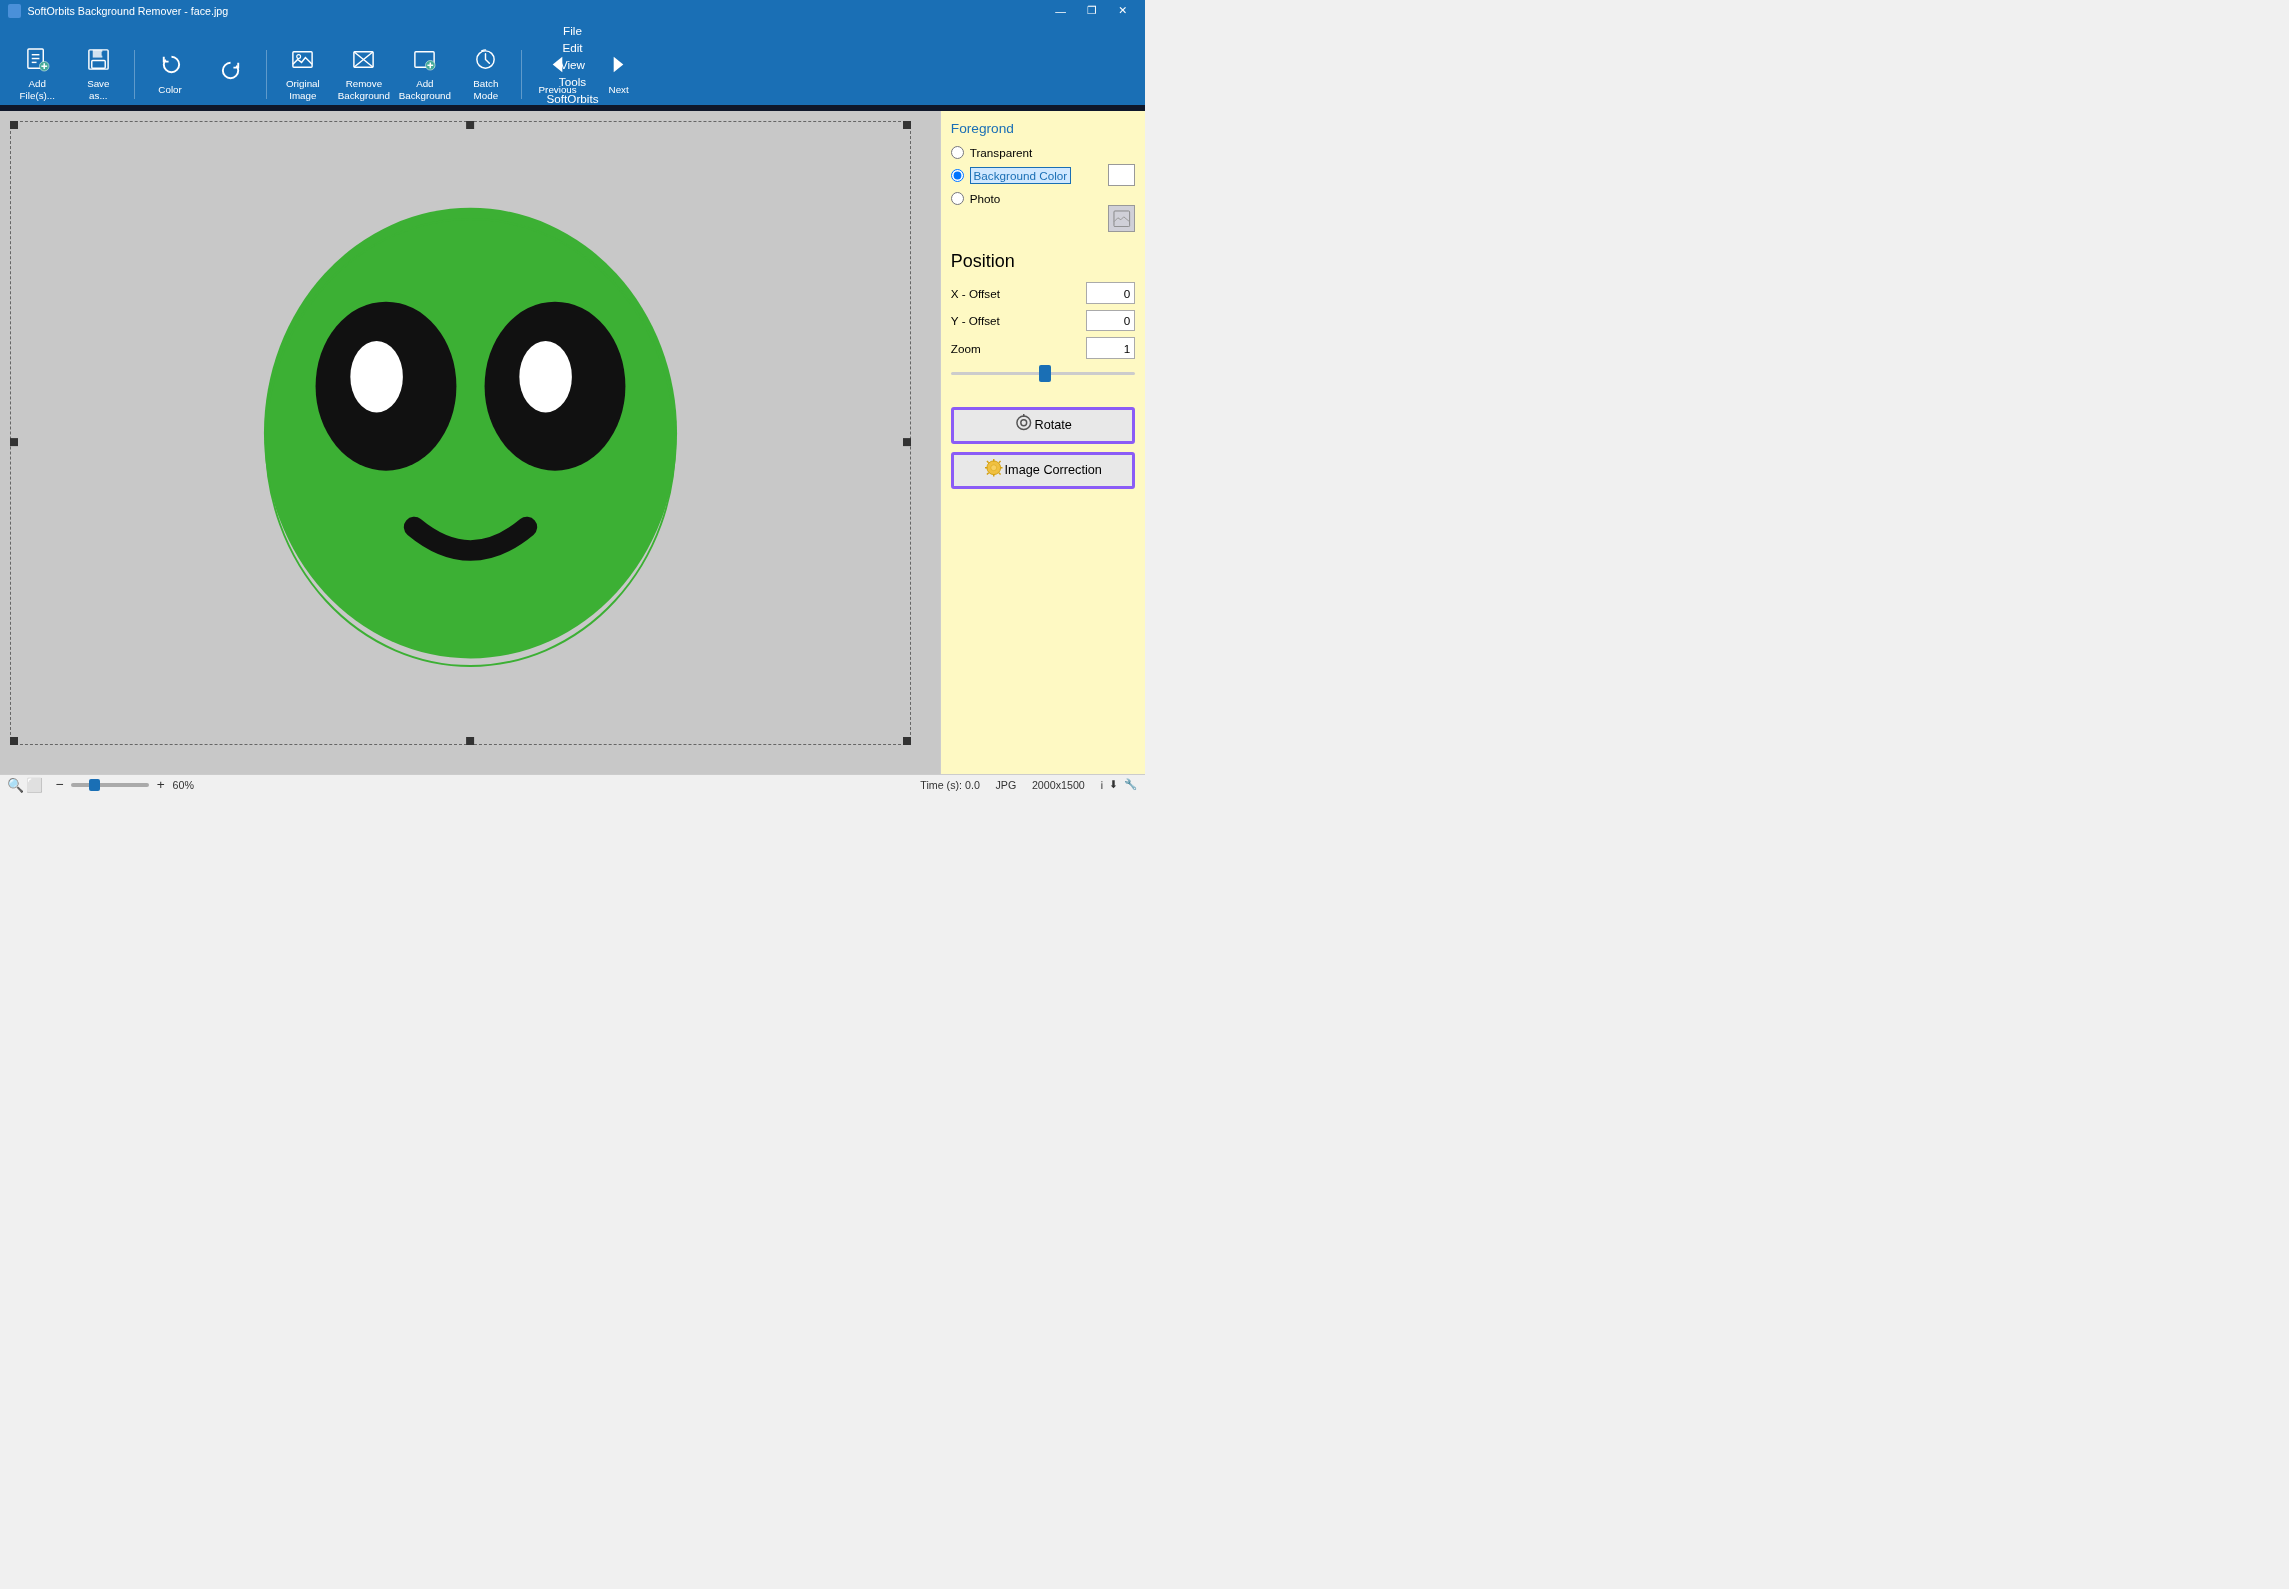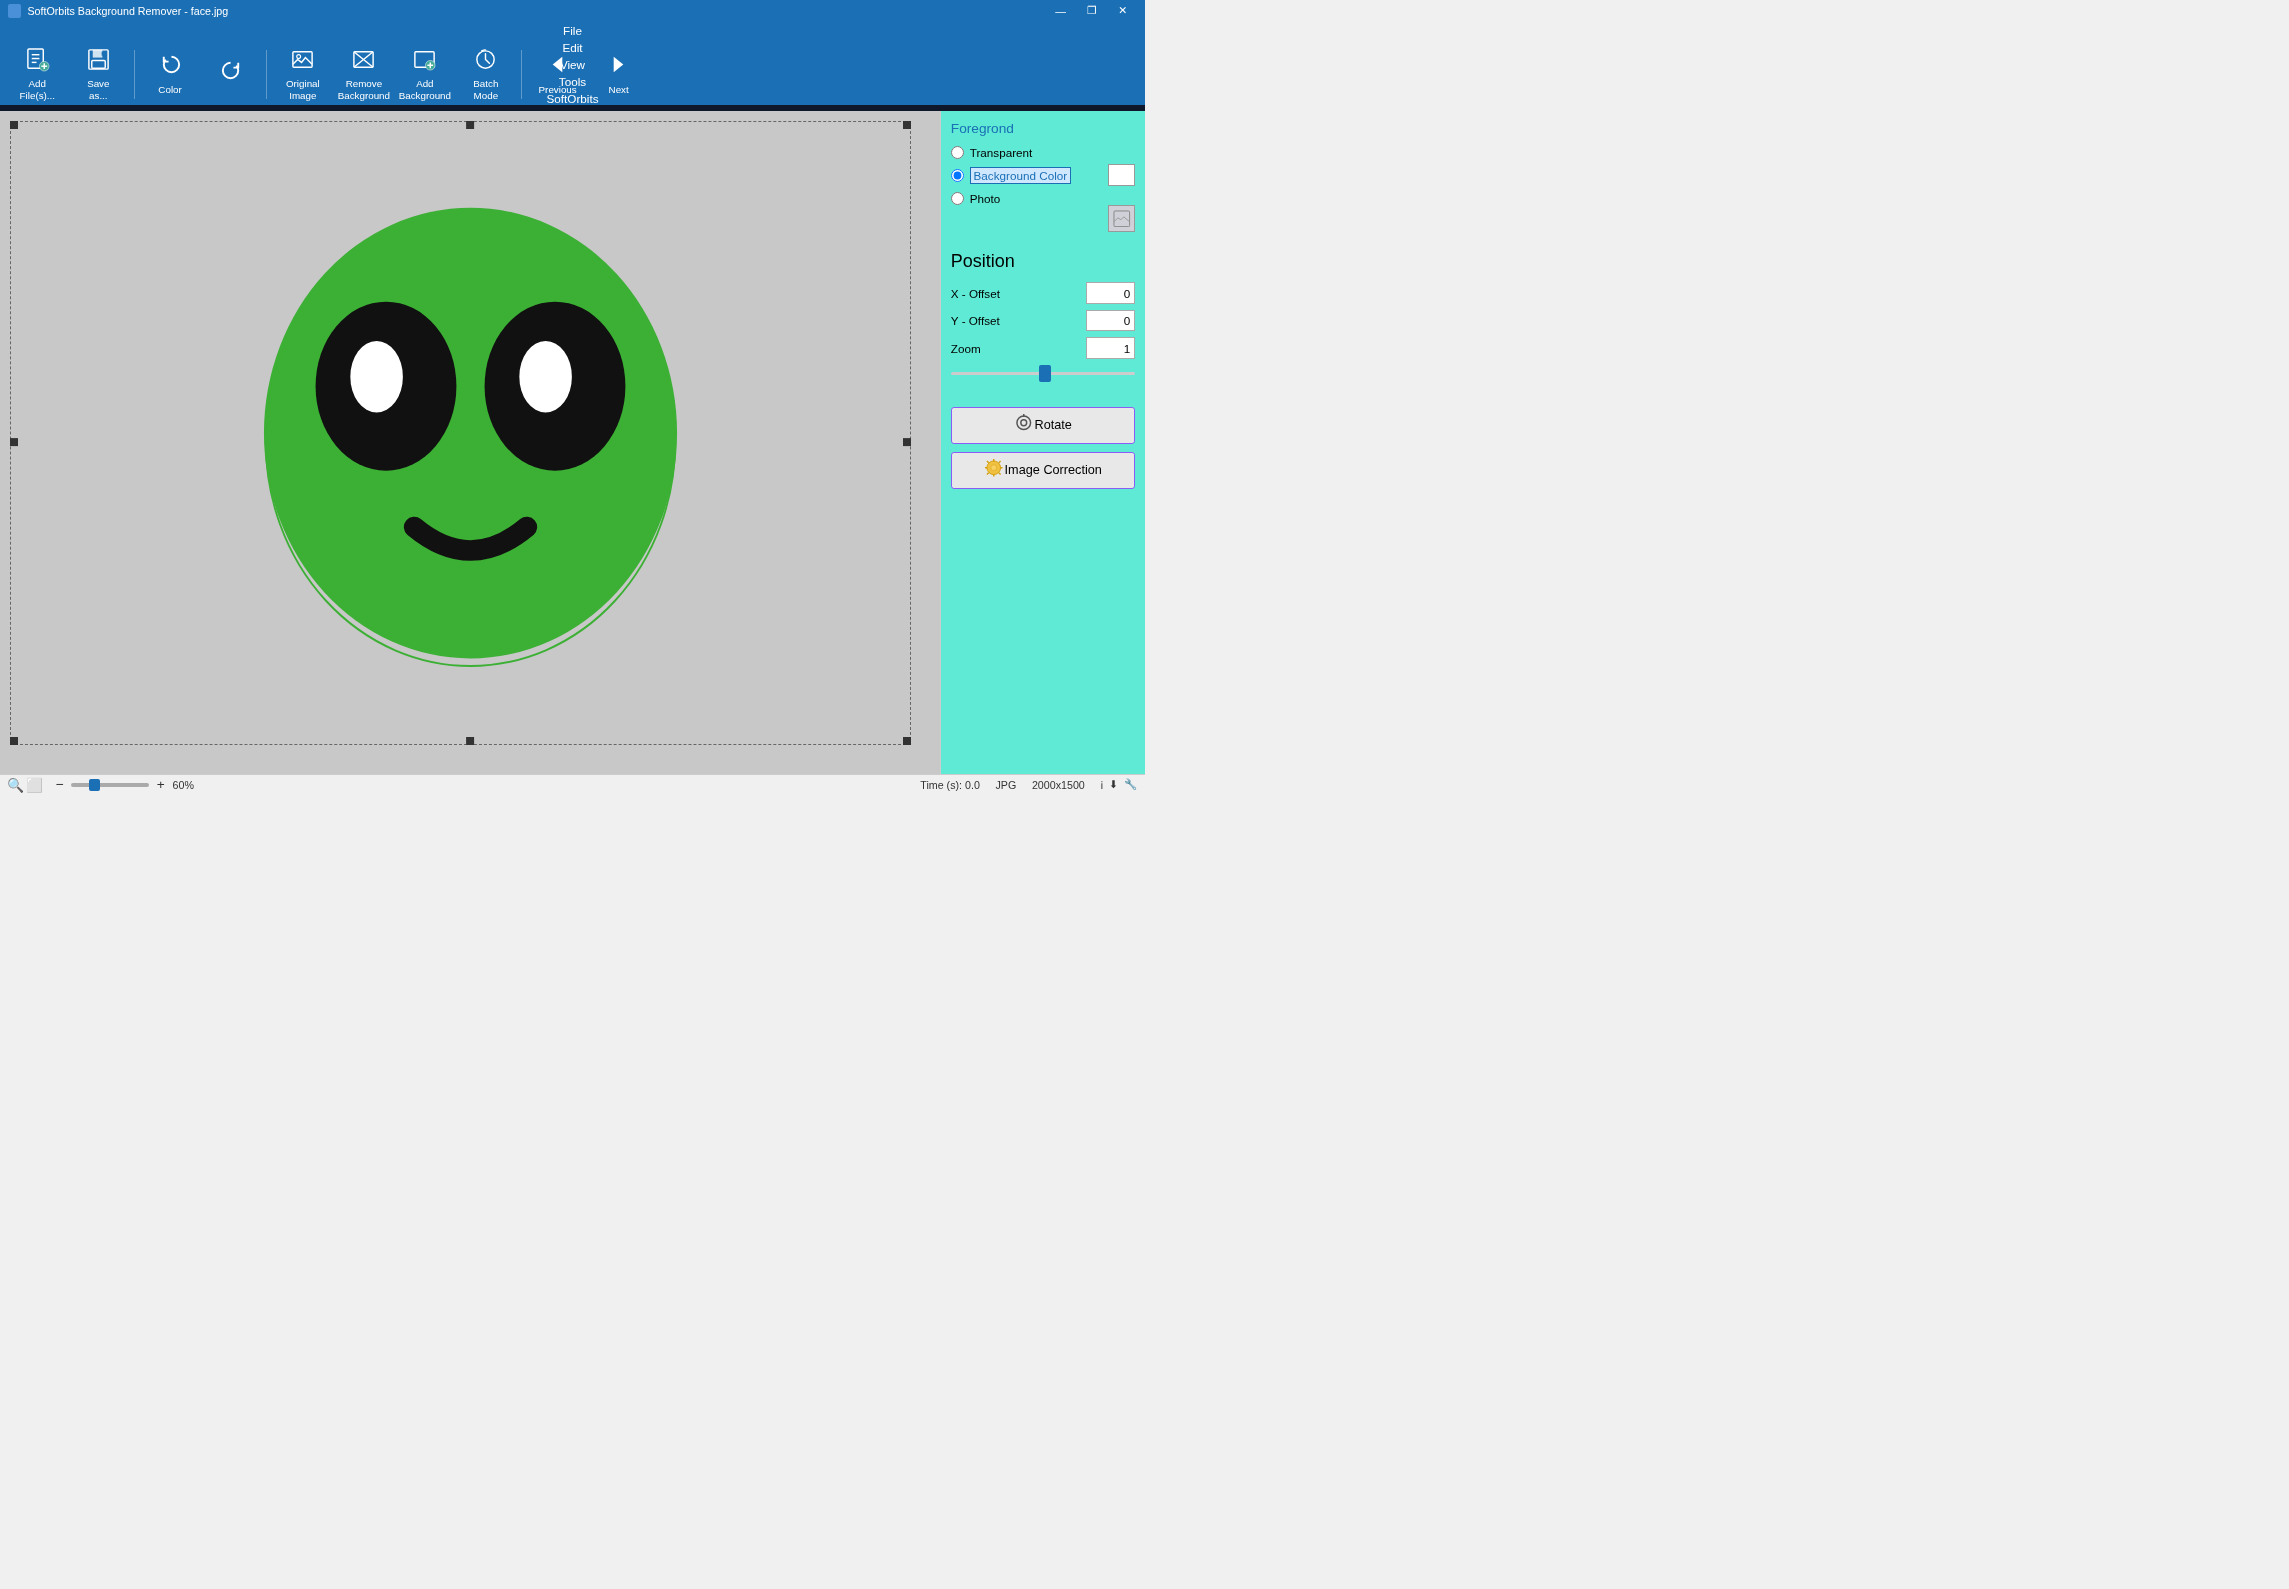--- a/index.html
+++ b/index.html
@@ -120,21 +120,21 @@
     .corner-bl { bottom: 29px; left: 9.8px; }
     .corner-br { bottom: 29px; right: 29px; }
     .corner-tm { top: 9.8px; left: 50%; transform: translateX(-50%); }
     .corner-bm { bottom: 29px; left: 50%; transform: translateX(-50%); }
     .corner-ml { top: 50%; left: 9.8px; transform: translateY(-50%); }
     .corner-mr { top: 50%; right: 29px; transform: translateY(-50%); }
 
     
     .right-panel {
       width: 205px;
-      background: #5eead4;
+      background: #fef9c3;
       border-left: 1px solid #ccc;
       padding: 9.8px;
       overflow-y: auto;
     }
     .panel-section-title {
       font-size: 13.7px;
       color: #1a6fb5;
       font-weight: normal;
       margin-bottom: 9.8px;
     }
@@ -195,21 +195,21 @@
       text-align: right;
     }
     .zoom-slider-container {
       margin-bottom: 13.7px;
       position: relative;
     }
     .panel-btn {
       width: 100%;
       height: 37px;
       background: #e8e8e8;
-      border: 1px solid #8b5cf6;
+      border: 3px solid #8b5cf6;
       border-radius: 2.9px;
       display: flex;
       align-items: center;
       justify-content: center;
       gap: 1px;
       cursor: pointer;
       font-size: 12.7px;
       margin-bottom: 7.8px;
     }
     .panel-btn .btn-icon { font-size: 15.6px; }

